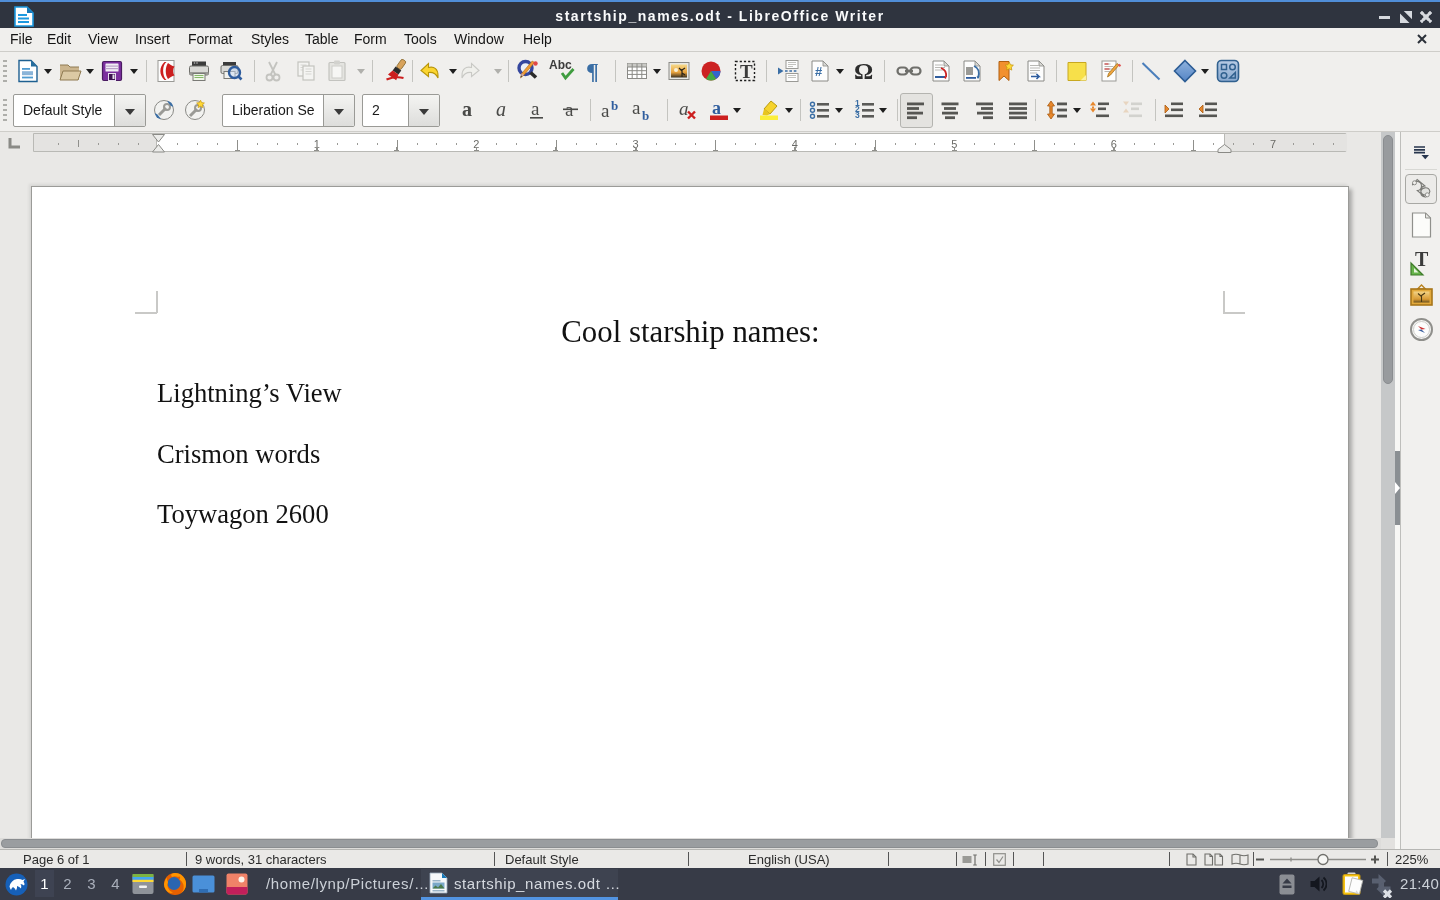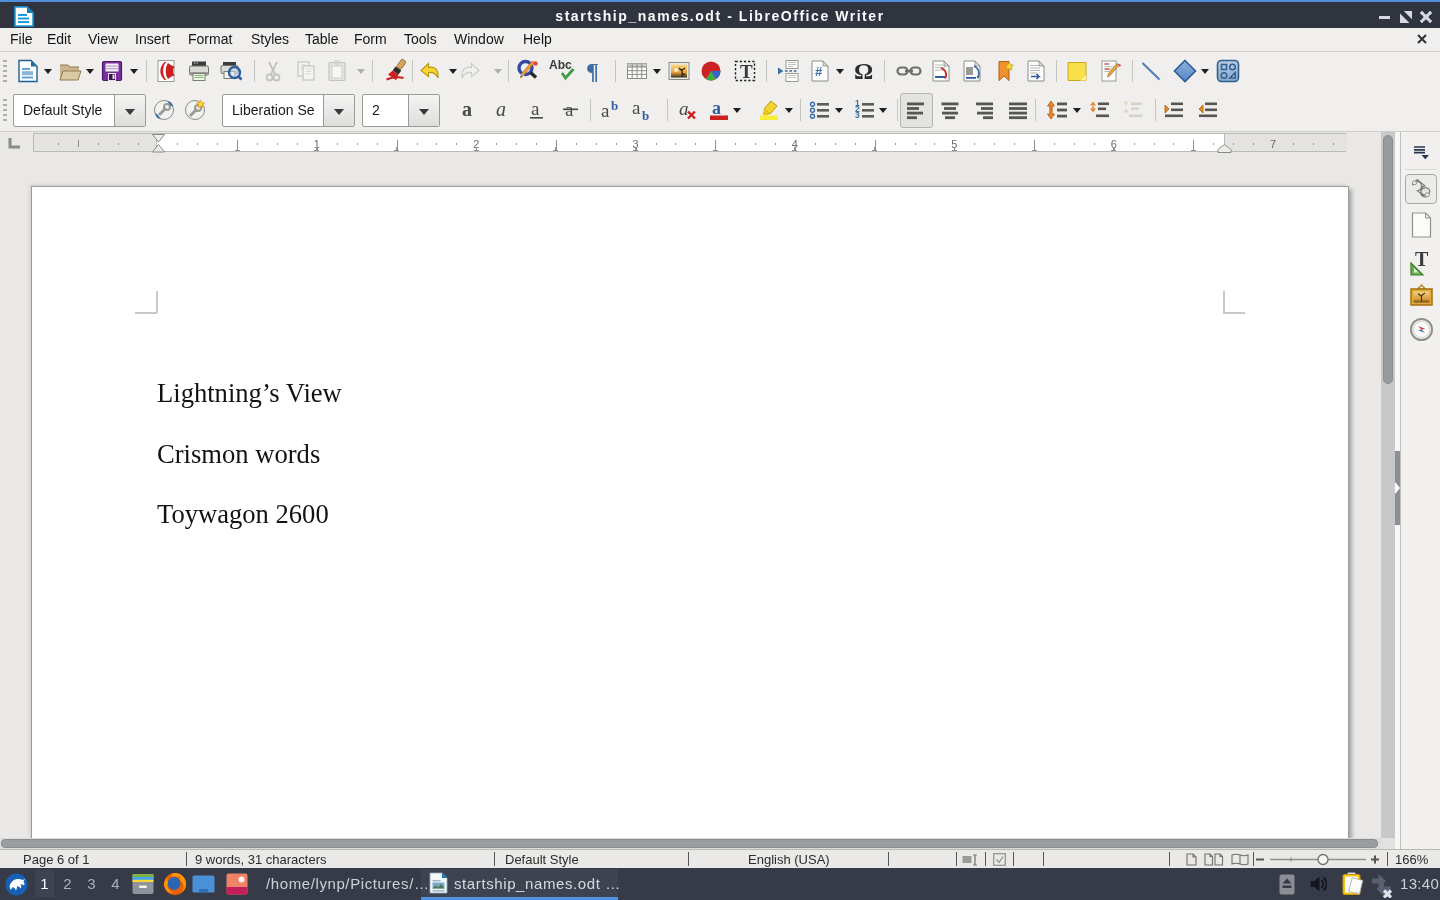--- a/index.html
+++ b/index.html
@@ -557,20 +557,21 @@
           <path d="M7.5 0.5 l6.5 5 v3 h-13 v-3 z" fill="#ececea" stroke="#8a8a86" stroke-width="1"></path>
         </svg>
     </div>
   </div>
   <div id="docarea">
     <div id="page"></div>
     <div class="cornerline" style="left:156px;top:138px;width:1.5px;height:22px"></div>
     <div class="cornerline" style="left:135px;top:159px;width:22px;height:1.5px"></div>
     <div class="cornerline" style="left:1223px;top:138px;width:1.5px;height:22px"></div>
     <div class="cornerline" style="left:1223px;top:159px;width:22px;height:1.5px"></div>
+    <div class="doctext" style="left:157px;width:1067px;top:164.2px;text-align:center;font-size:30.8px;line-height:30.8px">Cool starship names:</div>
     <div class="doctext" style="left:157px;top:227.2px">Lightning’s View</div>
     <div class="doctext" style="left:157px;top:287.5px">Crismon words</div>
     <div class="doctext" style="left:157px;top:347.6px">Toywagon 2600</div>
   </div>
   <div id="vscroll">
       <div id="vthumb"></div>
     </div>
   <div id="hscroll">
       <div id="hthumb"></div>
     </div>
@@ -627,21 +628,21 @@
     <span class="stsep" style="left:688px"></span>
     <span class="st" style="left:748px">English (USA)</span>
     <span class="stsep" style="left:888px"></span>
     <span class="stsep" style="left:956px"></span>
     <span class="stsep" style="left:985px"></span>
     <span class="stsep" style="left:1013px"></span>
     <span class="stsep" style="left:1043px"></span>
     <span class="stsep" style="left:1169px"></span>
     <span class="stsep" style="left:1253px"></span>
     <span class="stsep" style="left:1387px"></span>
-    <span class="st" style="left:1395px">166%</span>
+    <span class="st" style="left:1395px">225%</span>
     <svg class="abs" style="left:962px;top:4px" width="17" height="12" viewBox="0 0 17 12">
         <rect x="0.5" y="2" width="9" height="7" fill="#9a9a96"></rect>
         <path d="M13 1 v10 M11.2 1 h3.6 M11.2 11 h3.6" stroke="#6f6f6b" stroke-width="1.2"></path>
       </svg>
       <svg class="abs" style="left:993px;top:3px" width="13" height="13" viewBox="0 0 13 13">
         <rect x="0.7" y="0.7" width="11.6" height="11.6" fill="none" stroke="#8f8f8b" stroke-width="1.2"></rect>
         <path d="M3.5 6.5 l2.5 3 l4 -6" fill="none" stroke="#8f8f8b" stroke-width="1.2"></path>
       </svg>
       <svg class="abs" style="left:1186px;top:3px" width="64" height="13" viewBox="0 0 64 13">
         <g fill="none" stroke="#6f6f6b" stroke-width="1.1">
@@ -721,15 +722,15 @@
         <path d="M4 7.5 h6.5 v-4.5 l7.5 7 -7.5 7 v-4.5 h-6.5 z" fill="#596070"></path>
         <path d="M22.5 12.5 h-6.5 v-4.5 l-7.5 7 7.5 7 v-4.5 h6.5 z" fill="#596070" transform="translate(0,3)"></path>
         <path d="M16 19.5 l7 7 M23 19.5 l-7 7" stroke="#dde0e6" stroke-width="3.2"></path>
       </svg>
     <span class="wsnum" style="left:35px;width:19px;color:#fff;background:#3e4352;top:2px;height:27px;line-height:27px">1</span>
     <span class="wsnum" style="left:58px;width:19px">2</span>
     <span class="wsnum" style="left:82px;width:19px">3</span>
     <span class="wsnum" style="left:106px;width:19px">4</span>
     <span class="tbtxt" style="left:266px">/home/lynp/Pictures/…</span>
     <span class="tbtxt" style="left:454px;color:#d6dae0;z-index:5">startship_names.odt …</span>
-    <span class="tbtxt" style="left:1400px;font-size:15px;letter-spacing:0.3px">13:40</span>
+    <span class="tbtxt" style="left:1400px;font-size:15px;letter-spacing:0.3px">21:40</span>
   </div>
 </div>
 
 </body></html>

